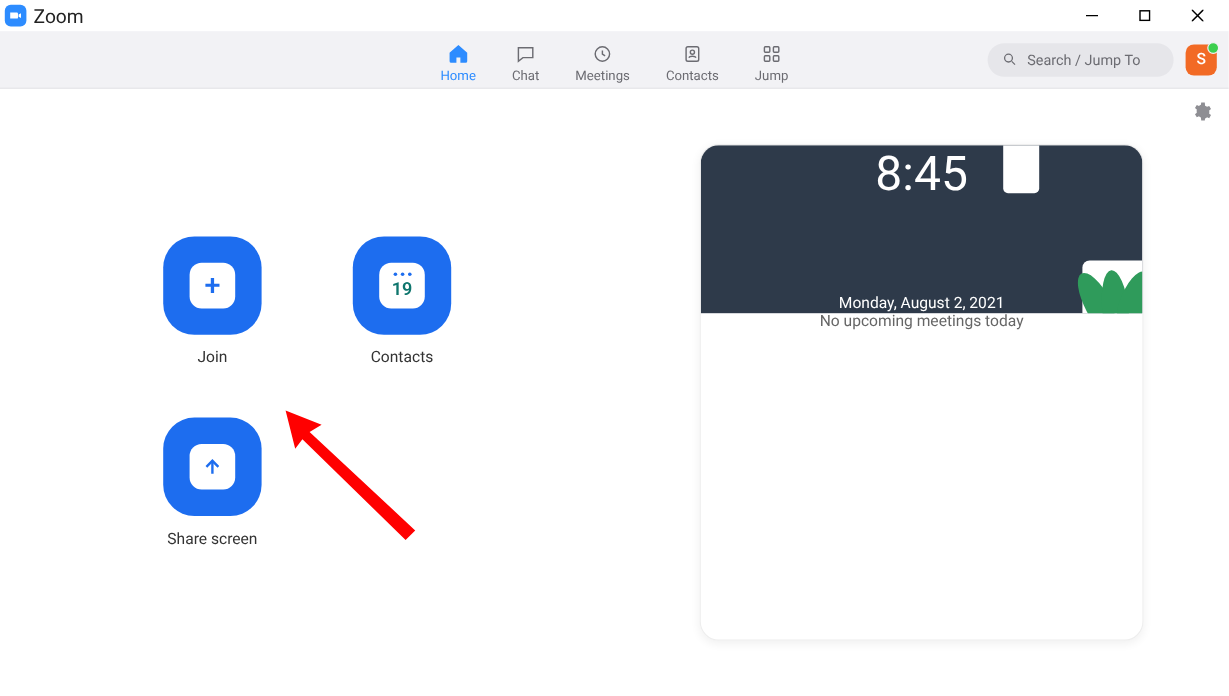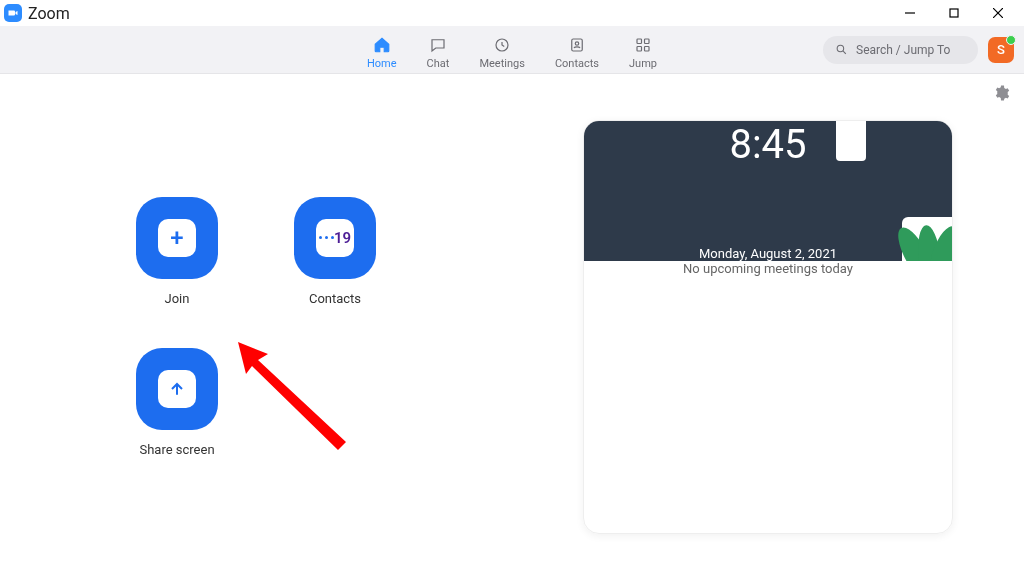--- a/index.html
+++ b/index.html
@@ -37,21 +37,21 @@
   .left-panel { width: 50%; display: flex; align-items: center; justify-content: center; }
   .action-grid { display: grid; grid-template-columns: repeat(2, 140px); grid-template-rows: repeat(2, auto); gap: 42px 18px; }
   .action-item { display: flex; flex-direction: column; align-items: center; gap: 12px; }
   .action-tile { width: 82px; height: 82px; border-radius: 26px; display: flex; align-items: center; justify-content: center; cursor: pointer; }
   .tile-orange { background: #f26a25; }
   .tile-blue { background: #1d6def; }
   .action-tile .inner-ico { width: 38px; height: 38px; background: #fff; border-radius: 10px; display: flex; align-items: center; justify-content: center; position: relative; }
   .action-label { font-size: 13px; color: #333; }
   .cam-shape svg { width: 34px; height: 34px; }
   .plus-shape { color:#1d6def; font-size:24px; font-weight:500; line-height:1;}
-  .cal-shape { display:flex; flex-direction:row; align-items:center; justify-content:center; color:#4c1d95; font-size:15px; font-weight:600;}
+  .cal-shape { display:flex; flex-direction:column; align-items:center; justify-content:center; color:#0f766e; font-size:15px; font-weight:600;}
   .cal-shape .dots{display:flex; gap:3px; margin-bottom:2px;} .cal-shape .dots span{width:3px;height:3px;border-radius:50%;background:#1d6def;}
   .arrow-shape svg{width:20px;height:20px;stroke:#1d6def;stroke-width:2.4;fill:none;}
 
   
   .right-panel { width: 50%; display: flex; justify-content: center; padding-top: 46px; }
   .card { width: 370px; height: 414px; border-radius: 16px; overflow: hidden; box-shadow: 0 2px 8px rgba(0,0,0,.06); border:1px solid #eee; display:flex; flex-direction:column; }
   .card-hero { height: 140px; background: #2e3a4a; position: relative; color: #fff; display: flex; flex-direction: column; align-items: center; justify-content: space-between; overflow:hidden;}
   .card-hero .time { font-size: 40px; font-weight: 400; }
   .card-hero .date { font-size: 13px; margin-top: 4px; }
   .plant { position:absolute; right:-6px; bottom:-4px; }

